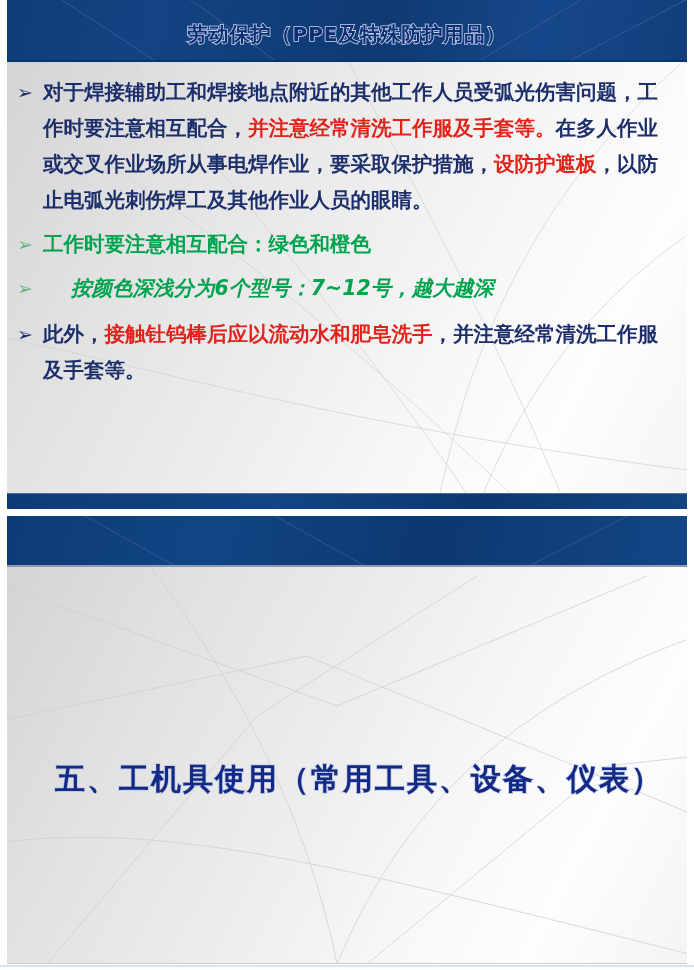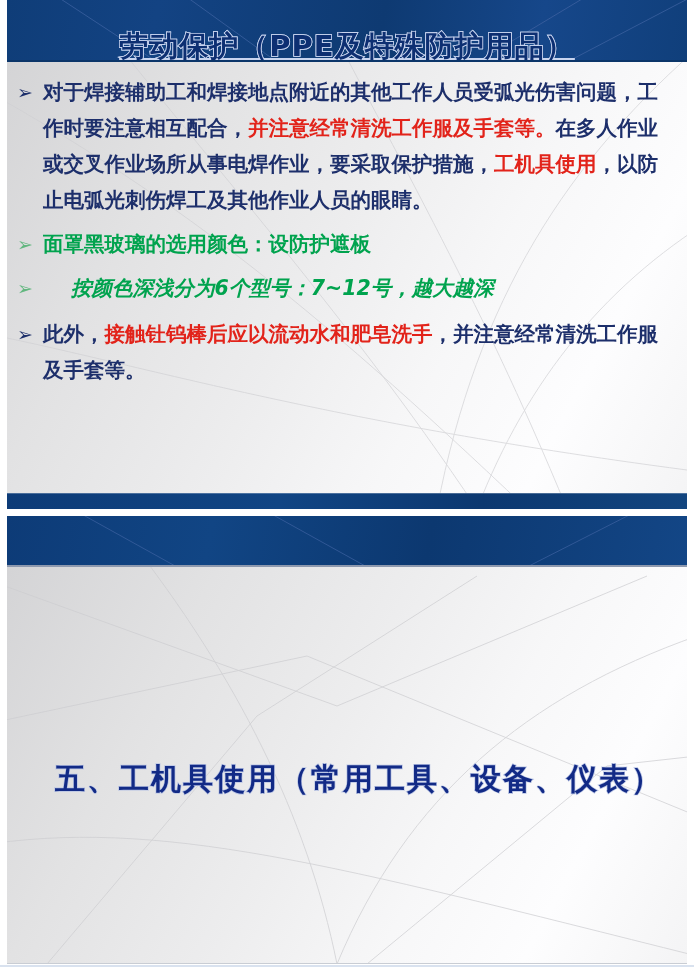--- a/index.html
+++ b/index.html
@@ -56,29 +56,28 @@
     position: absolute;
     left: 0; right: 0; bottom: 0;
     height: 2px;
     background: #0b3569;
   }
   .title-text {
     position: absolute;
     left: 0; right: 0;
     top: 8px;
     text-align: center;
-    font-size: 29px;
+    font-size: 20px;
     font-weight: bold;
     letter-spacing: 1px;
     color: #0d2f72;
     -webkit-text-stroke: 1.6px #c8d4ef;
     paint-order: stroke fill;
     text-shadow: 0 0 1px #aebde6;
     white-space: nowrap;
-    text-decoration: underline;
   }
 
   
   .body-area {
     position: absolute;
     top: 64px;
     left: 0;
     right: 0;
     bottom: 16px;
     padding: 10px 14px 0 10px;
@@ -202,28 +201,28 @@
       </svg>
       <h1 class="title-text">劳动保护（PPE及特殊防护用品）</h1>
       <div class="bar-rule"></div>
     </header>
 
     <div class="body-area">
 
       <div class="bullet">
         <span class="bullet-mark navy-mark">➢</span>
         <span class="bullet-body b-para">
-          <span class="navy">对于焊接辅助工和焊接地点附近的其他工作人员受弧光伤害问题，工作时要注意相互配合，</span><span class="red">并注意经常清洗工作服及手套等。</span><span class="navy">在多人作业或交叉作业场所从事电焊作业，要采取保护措施，</span><span class="red">工机具使用</span><span class="navy">，以防止电弧光刺伤焊工及其他作业人员的眼睛。</span>
+          <span class="navy">对于焊接辅助工和焊接地点附近的其他工作人员受弧光伤害问题，工作时要注意相互配合，</span><span class="red">并注意经常清洗工作服及手套等。</span><span class="navy">在多人作业或交叉作业场所从事电焊作业，要采取保护措施，</span><span class="red">设防护遮板</span><span class="navy">，以防止电弧光刺伤焊工及其他作业人员的眼睛。</span>
         </span>
       </div>
 
       <div class="bullet" style="margin-top:8px;">
         <span class="bullet-mark green-mark">➢</span>
         <span class="bullet-body">
-          <span class="green">面罩黑玻璃的选用颜色：设防护遮板</span>
+          <span class="green">工作时要注意相互配合：绿色和橙色</span>
         </span>
       </div>
 
       <div class="bullet" style="margin-top:8px;">
         <span class="bullet-mark green-mark">➢</span>
         <span class="bullet-body indent-1">
           <span class="green">按颜色深浅分为6个型号：7~12号，越大越深</span>
         </span>
       </div>
 

